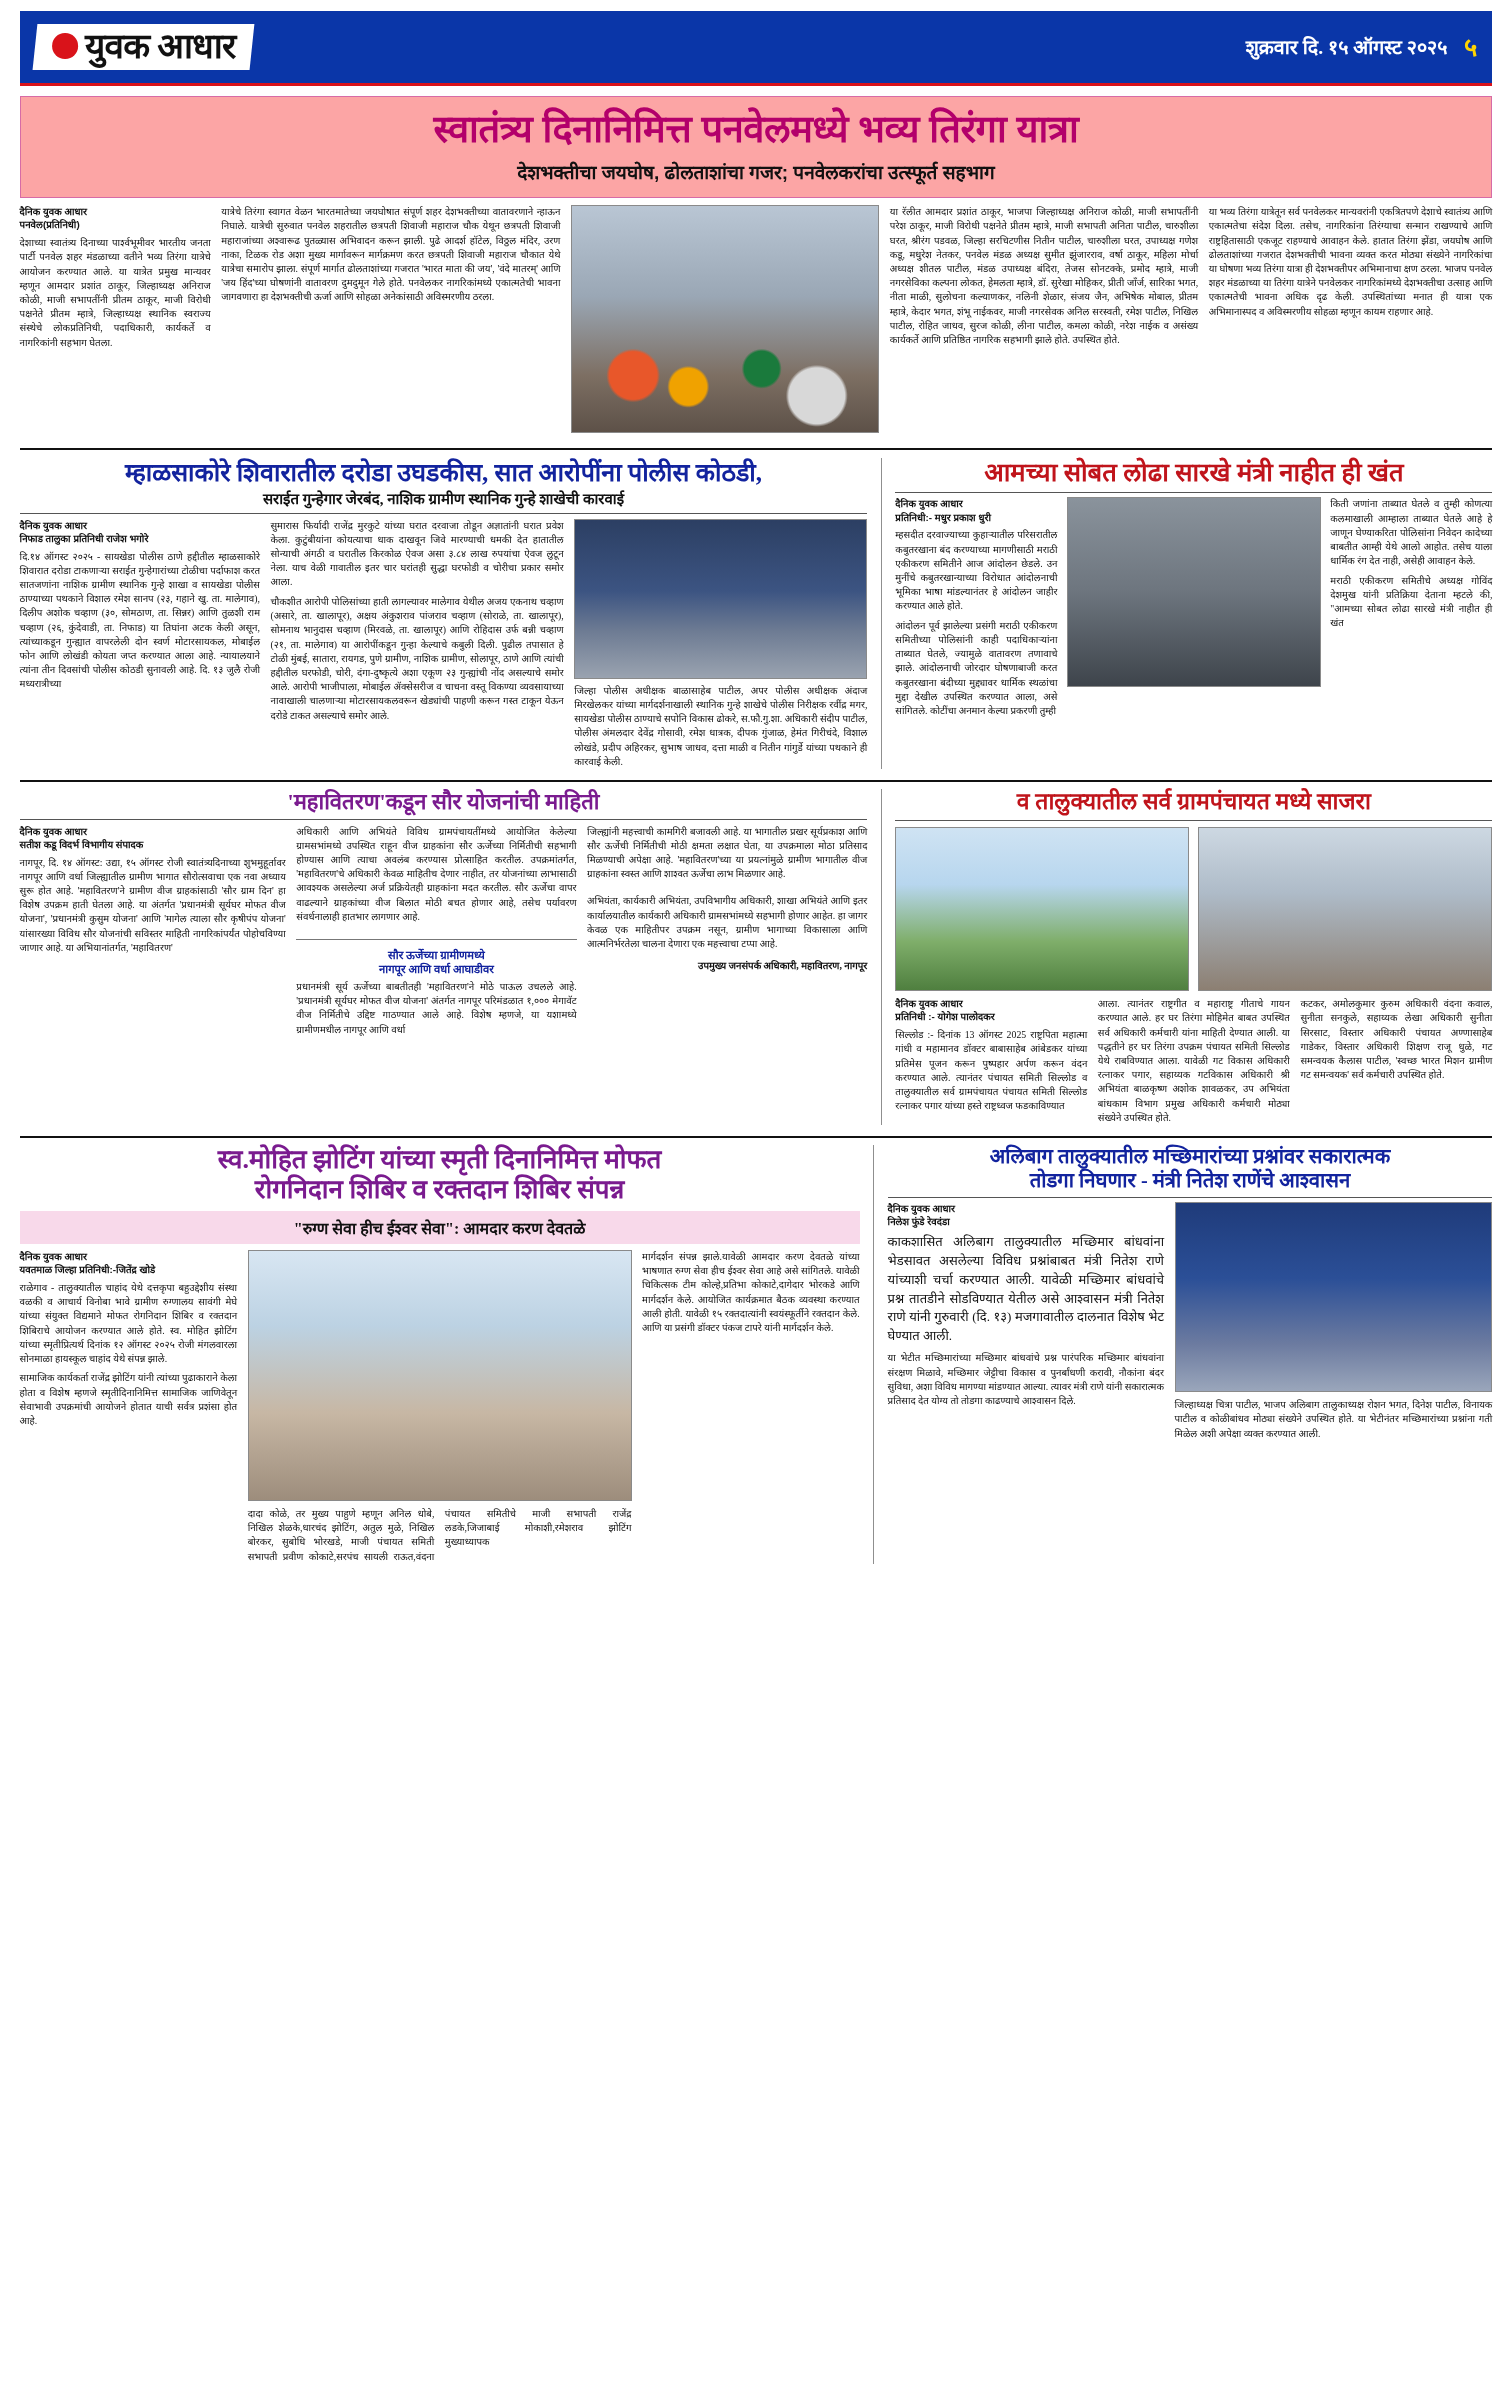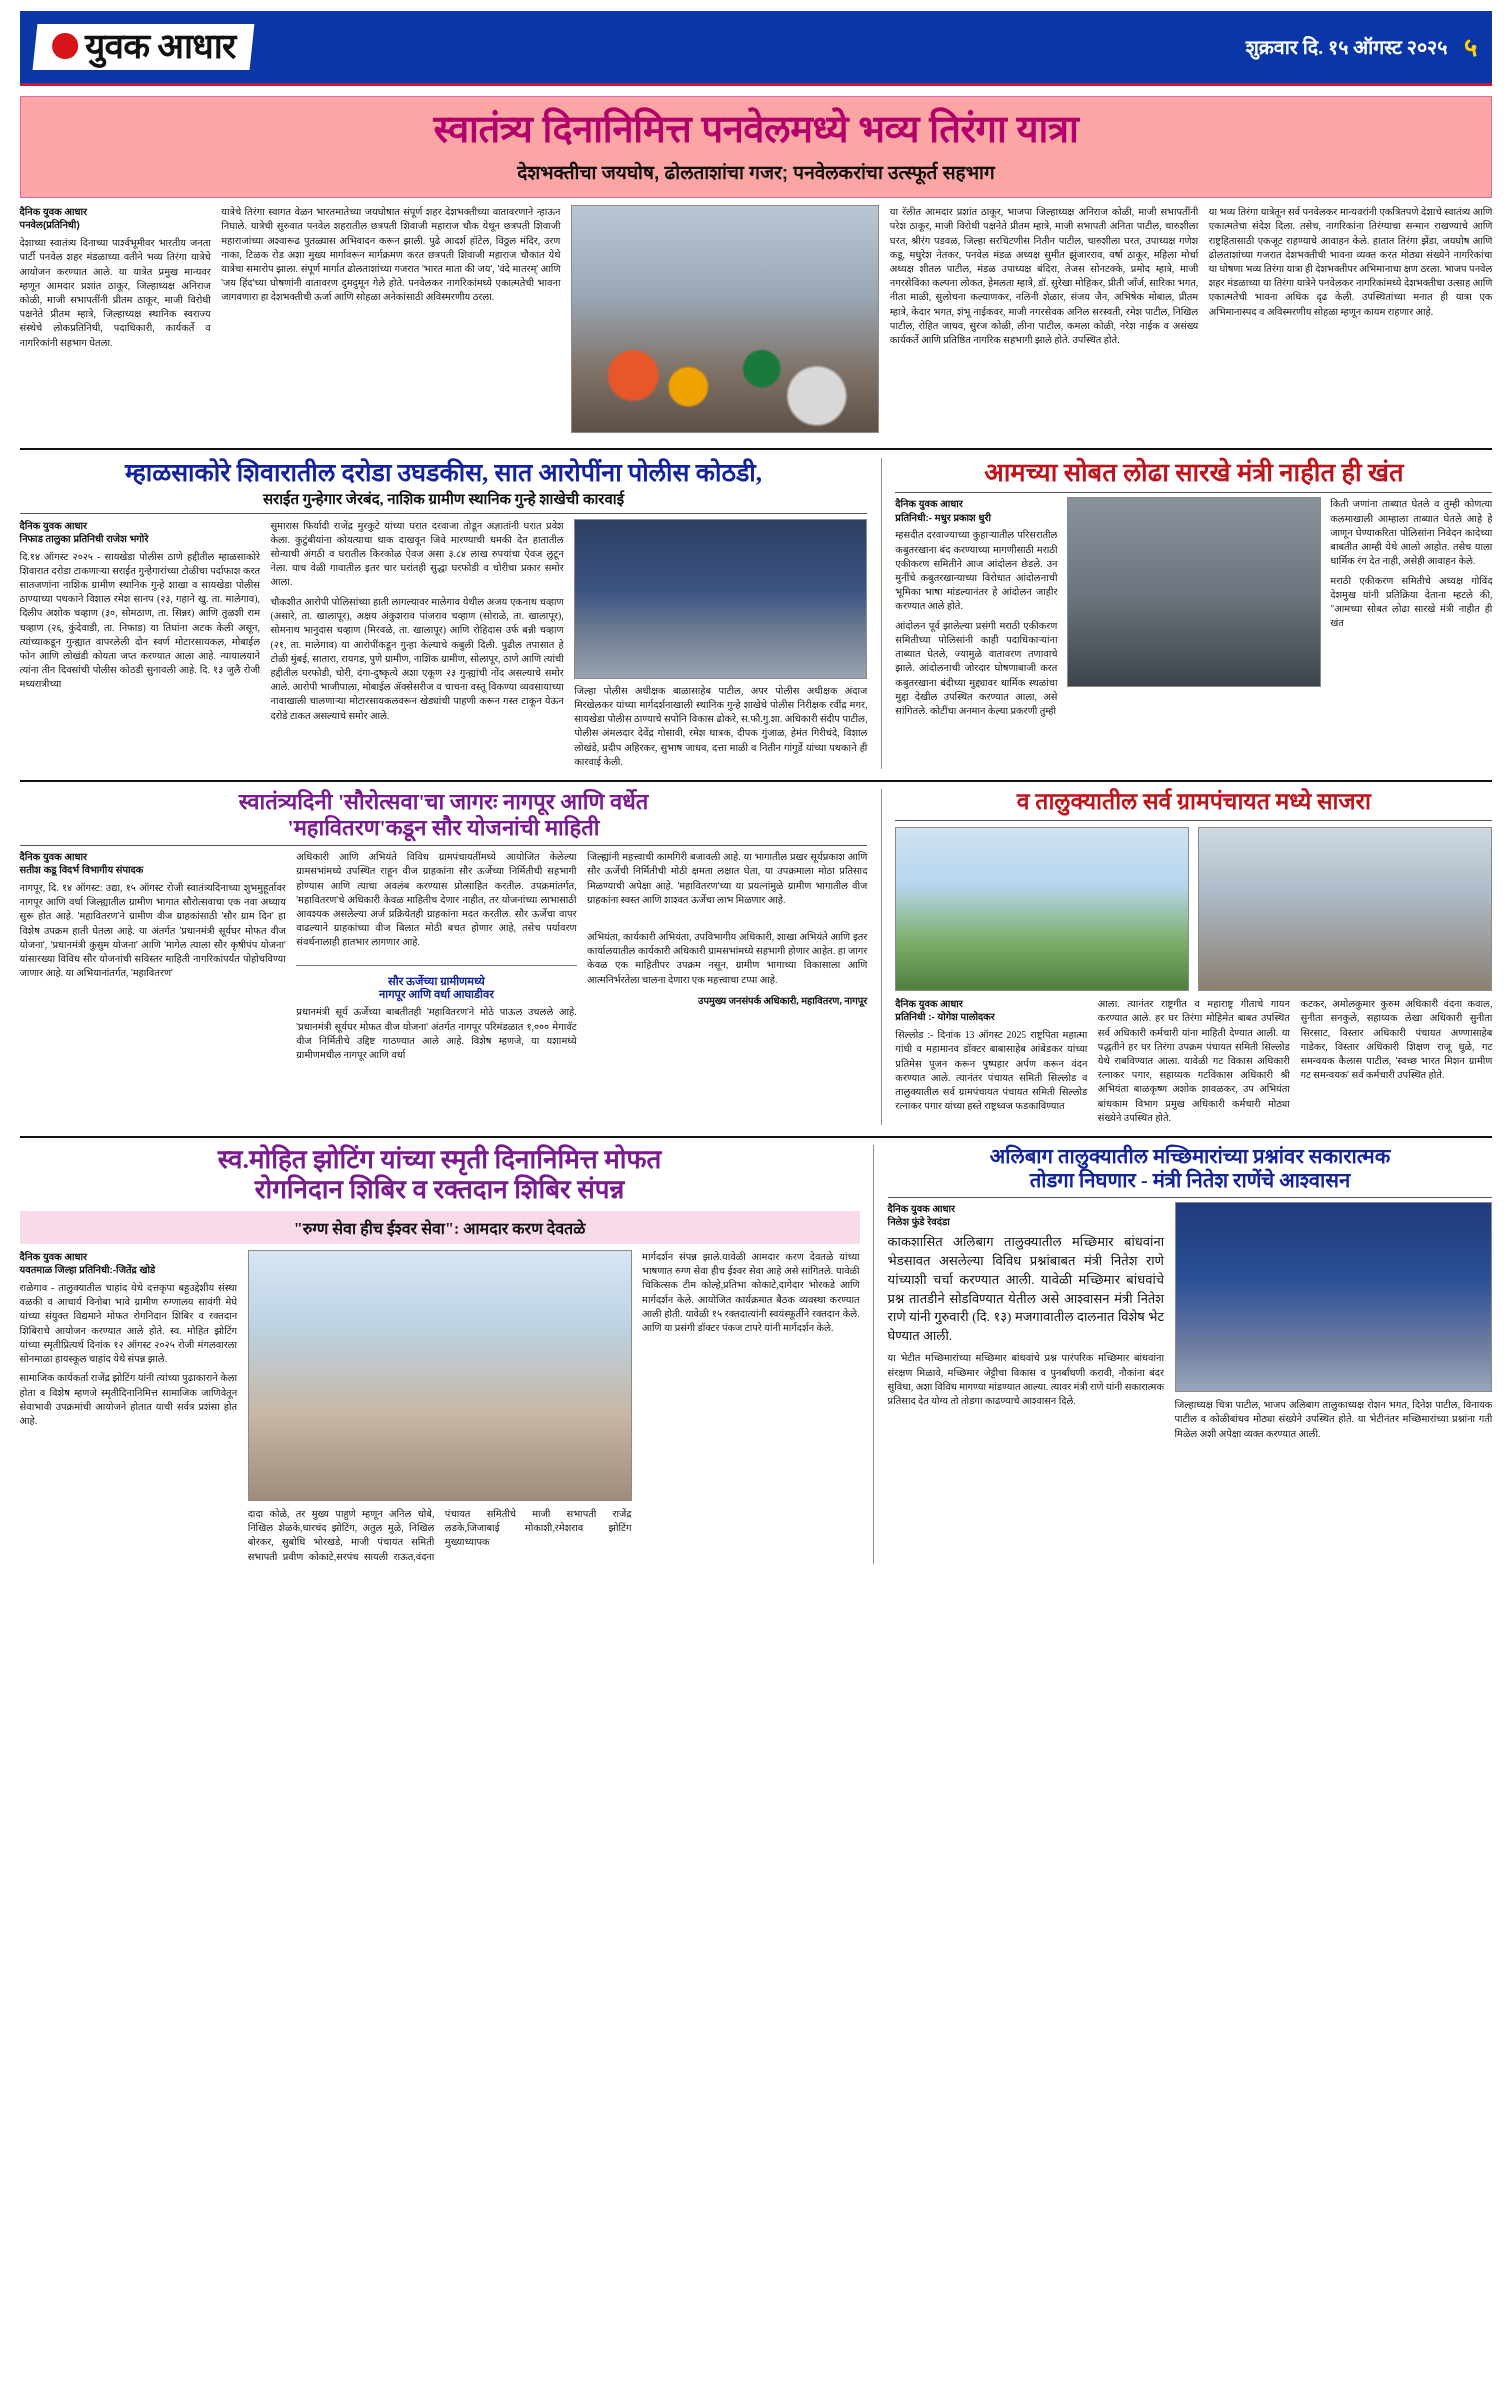--- a/index.html
+++ b/index.html
@@ -267,41 +267,40 @@
         </div>
       </div>
     </div>
   </div>
 
   <div class="section-sep"></div>
 
   <div class="grid-62">
 
     <div>
-      <div class="sec-head purple" style="font-size:22px;">स्वातंत्र्यदिनी 'सौरोत्सवा'चा जागरः नागपूर आणि वर्धेत</div>
       <div class="sec-head purple" style="font-size:22px;">'महावितरण'कडून सौर योजनांची माहिती</div>
       <div class="thin-rule"></div>
 
       <div style="display:grid;grid-template-columns:0.95fr 1fr 1fr;gap:10.5px;margin-top:4.5px;">
         <div>
           <div class="byline" style="white-space:pre-line;">दैनिक युवक आधार
 सतीश कडू विदर्भ विभागीय संपादक</div>
           <div style="font-family:'Liberation Serif',serif;font-size:9.8px;line-height:1.45;text-align:justify;">नागपूर, दि. १४ ऑगस्ट: उद्या, १५ ऑगस्ट रोजी स्वातंत्र्यदिनाच्या शुभमुहूर्तावर नागपूर आणि वर्धा जिल्ह्यातील ग्रामीण भागात सौरोत्सवाचा एक नवा अध्याय सुरू होत आहे. 'महावितरण'ने ग्रामीण वीज ग्राहकांसाठी 'सौर ग्राम दिन' हा विशेष उपक्रम हाती घेतला आहे. या अंतर्गत 'प्रधानमंत्री सूर्यघर मोफत वीज योजना', 'प्रधानमंत्री कुसुम योजना' आणि 'मागेल त्याला सौर कृषीपंप योजना' यांसारख्या विविध सौर योजनांची सविस्तर माहिती नागरिकांपर्यंत पोहोचविण्या जाणार आहे. या अभियानांतर्गत, 'महावितरण'</div>
         </div>
         <div>
           <div style="font-family:'Liberation Serif',serif;font-size:9.8px;line-height:1.45;text-align:justify;">अधिकारी आणि अभियंते विविध ग्रामपंचायतींमध्ये आयोजित केलेल्या ग्रामसभांमध्ये उपस्थित राहून वीज ग्राहकांना सौर ऊर्जेच्या निर्मितीची सहभागी होण्यास आणि त्याचा अवलंब करण्यास प्रोत्साहित करतील. उपक्रमांतर्गत, 'महावितरण'चे अधिकारी केवळ माहितीच देणार नाहीत, तर योजनांच्या लाभासाठी आवश्यक असलेल्या अर्ज प्रक्रियेतही ग्राहकांना मदत करतील. सौर ऊर्जेचा वापर वाढल्याने ग्राहकांच्या वीज बिलात मोठी बचत होणार आहे, तसेच पर्यावरण संवर्धनालाही हातभार लागणार आहे.</div>
           <div style="margin-top:15px;border-top:0.8px solid #777;padding-top:9px;">
             <div style="font-weight:bold;font-size:11.3px;color:#12239e;font-family:'Liberation Serif',serif;text-align:center;line-height:1.2;">सौर ऊर्जेच्या ग्रामीणमध्ये</div>
             <div style="font-weight:bold;font-size:11.3px;color:#12239e;font-family:Liberation Serif, serif;text-align:center;line-height:1.2;margin-bottom:3.8px;">नागपूर आणि वर्धा आघाडीवर</div>
             <div style="font-family:'Liberation Serif',serif;font-size:9.8px;line-height:1.45;text-align:justify;">प्रधानमंत्री सूर्य ऊर्जेच्या बाबतीतही 'महावितरण'ने मोठे पाऊल उचलले आहे. 'प्रधानमंत्री सूर्यघर मोफत वीज योजना' अंतर्गत नागपूर परिमंडळात १,००० मेगावॅट वीज निर्मितीचे उद्दिष्ट गाठण्यात आले आहे. विशेष म्हणजे, या यशामध्ये ग्रामीणमधील नागपूर आणि वर्धा</div>
           </div>
         </div>
         <div>
           <div style="font-family:'Liberation Serif',serif;font-size:9.8px;line-height:1.45;text-align:justify;">जिल्ह्यांनी महत्त्वाची कामगिरी बजावली आहे. या भागातील प्रखर सूर्यप्रकाश आणि सौर ऊर्जेची निर्मितीची मोठी क्षमता लक्षात घेता, या उपक्रमाला मोठा प्रतिसाद मिळण्याची अपेक्षा आहे. 'महावितरण'च्या या प्रयत्नांमुळे ग्रामीण भागातील वीज ग्राहकांना स्वस्त आणि शाश्वत ऊर्जेचा लाभ मिळणार आहे.</div>
-          <div style="font-family:'Liberation Serif',serif;font-size:9.8px;line-height:1.45;text-align:justify;margin-top:23px;">अभियंता, कार्यकारी अभियंता, उपविभागीय अधिकारी, शाखा अभियंते आणि इतर कार्यालयातील कार्यकारी अधिकारी ग्रामसभांमध्ये सहभागी होणार आहेत. हा जागर केवळ एक माहितीपर उपक्रम नसून, ग्रामीण भागाच्या विकासाला आणि आत्मनिर्भरतेला चालना देणारा एक महत्त्वाचा टप्पा आहे.</div>
+          <div style="font-family:'Liberation Serif',serif;font-size:9.8px;line-height:1.45;text-align:justify;margin-top:13px;">अभियंता, कार्यकारी अभियंता, उपविभागीय अधिकारी, शाखा अभियंते आणि इतर कार्यालयातील कार्यकारी अधिकारी ग्रामसभांमध्ये सहभागी होणार आहेत. हा जागर केवळ एक माहितीपर उपक्रम नसून, ग्रामीण भागाच्या विकासाला आणि आत्मनिर्भरतेला चालना देणारा एक महत्त्वाचा टप्पा आहे.</div>
           <div style="font-family:'Liberation Serif',serif;font-size:9.8px;font-weight:bold;text-align:right;margin-top:7.5px;line-height:1.35;">उपमुख्य जनसंपर्क अधिकारी, महावितरण, नागपूर</div>
         </div>
       </div>
     </div>
 
     <div class="divider-v"></div>
 
     <div>
       <div class="sec-head red" style="font-size:23px;">व तालुक्यातील सर्व ग्रामपंचायत मध्ये साजरा</div>
       <div class="thin-rule"></div>

